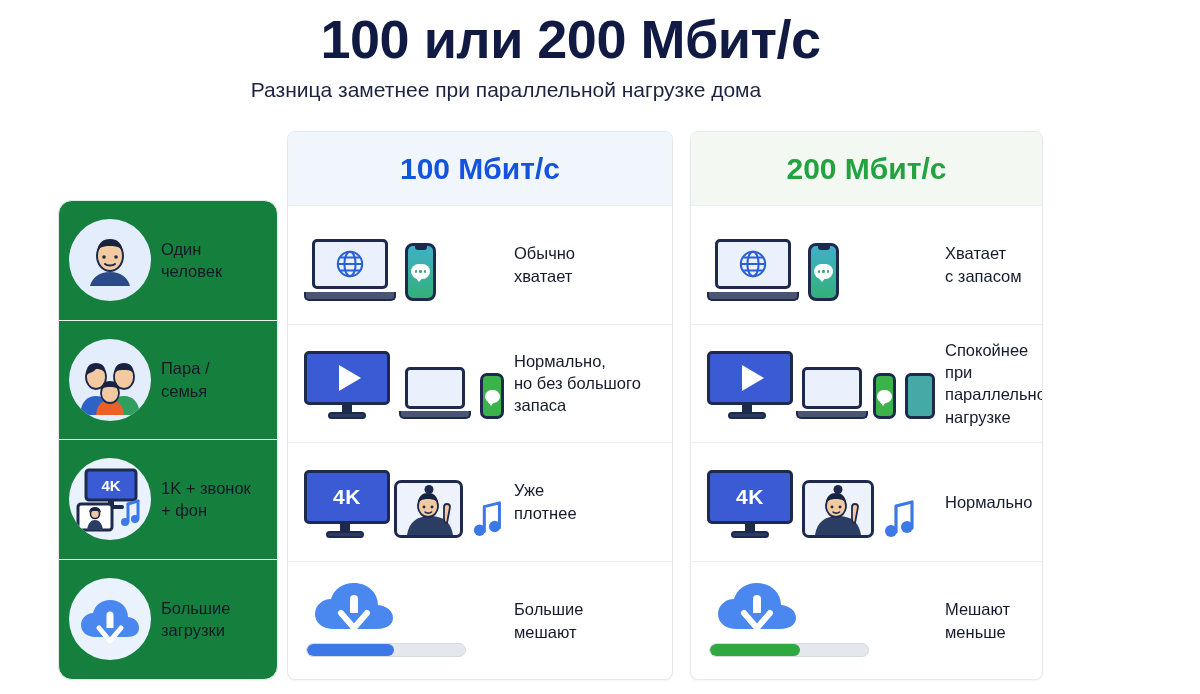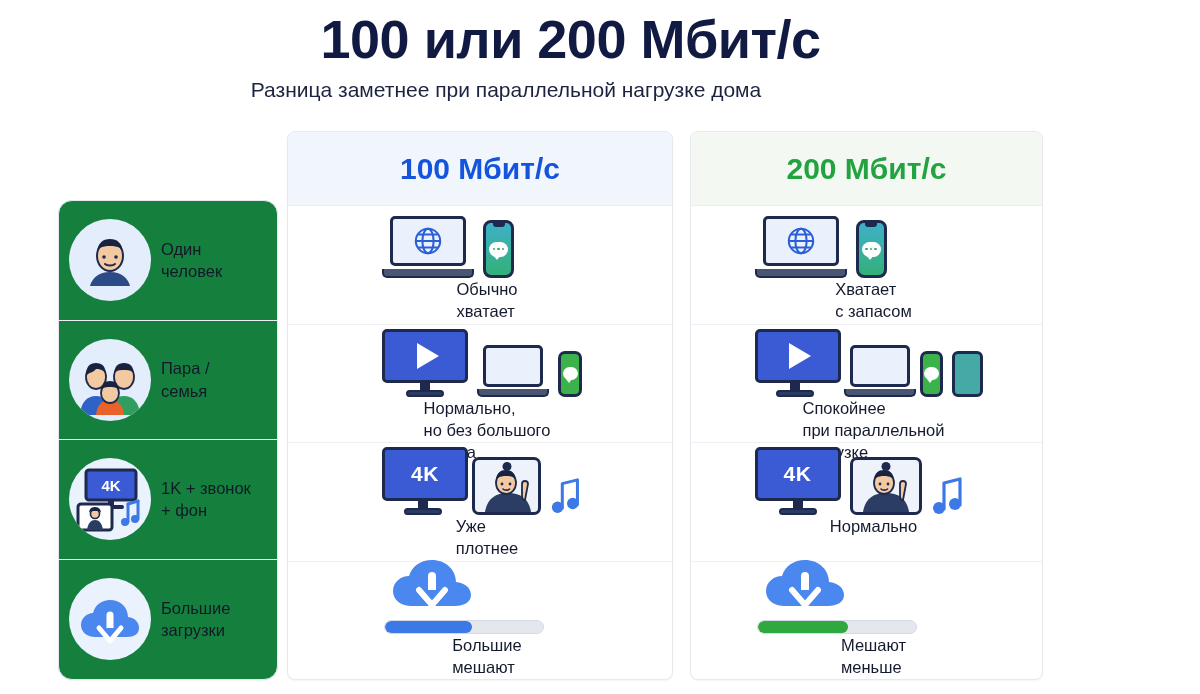--- a/index.html
+++ b/index.html
@@ -45,21 +45,20 @@
     border-bottom: 1px solid #eceef3;
   }
   .col-100 .col-head { background: #f1f6fd; color: #1454dd; }
   .col-200 .col-head { background: #f3f8f2; color: #22a33f; }
 
   .crow {
     display: flex; align-items: center;
     height: 118.5px;
     border-bottom: 1px solid #eef0f4;
     padding: 0 12px 0 16px;
-    flex-direction: column;
   }
   .crow:last-child { border-bottom: none; }
   .crow-icons {
     flex: 0 0 auto;
     display: flex; align-items: flex-end; gap: 9px;
     height: 72px;
     justify-content: flex-start;
   }
   .col-100 .crow-icons { width: 200px; }
   .col-200 .crow-icons { width: 228px; }

